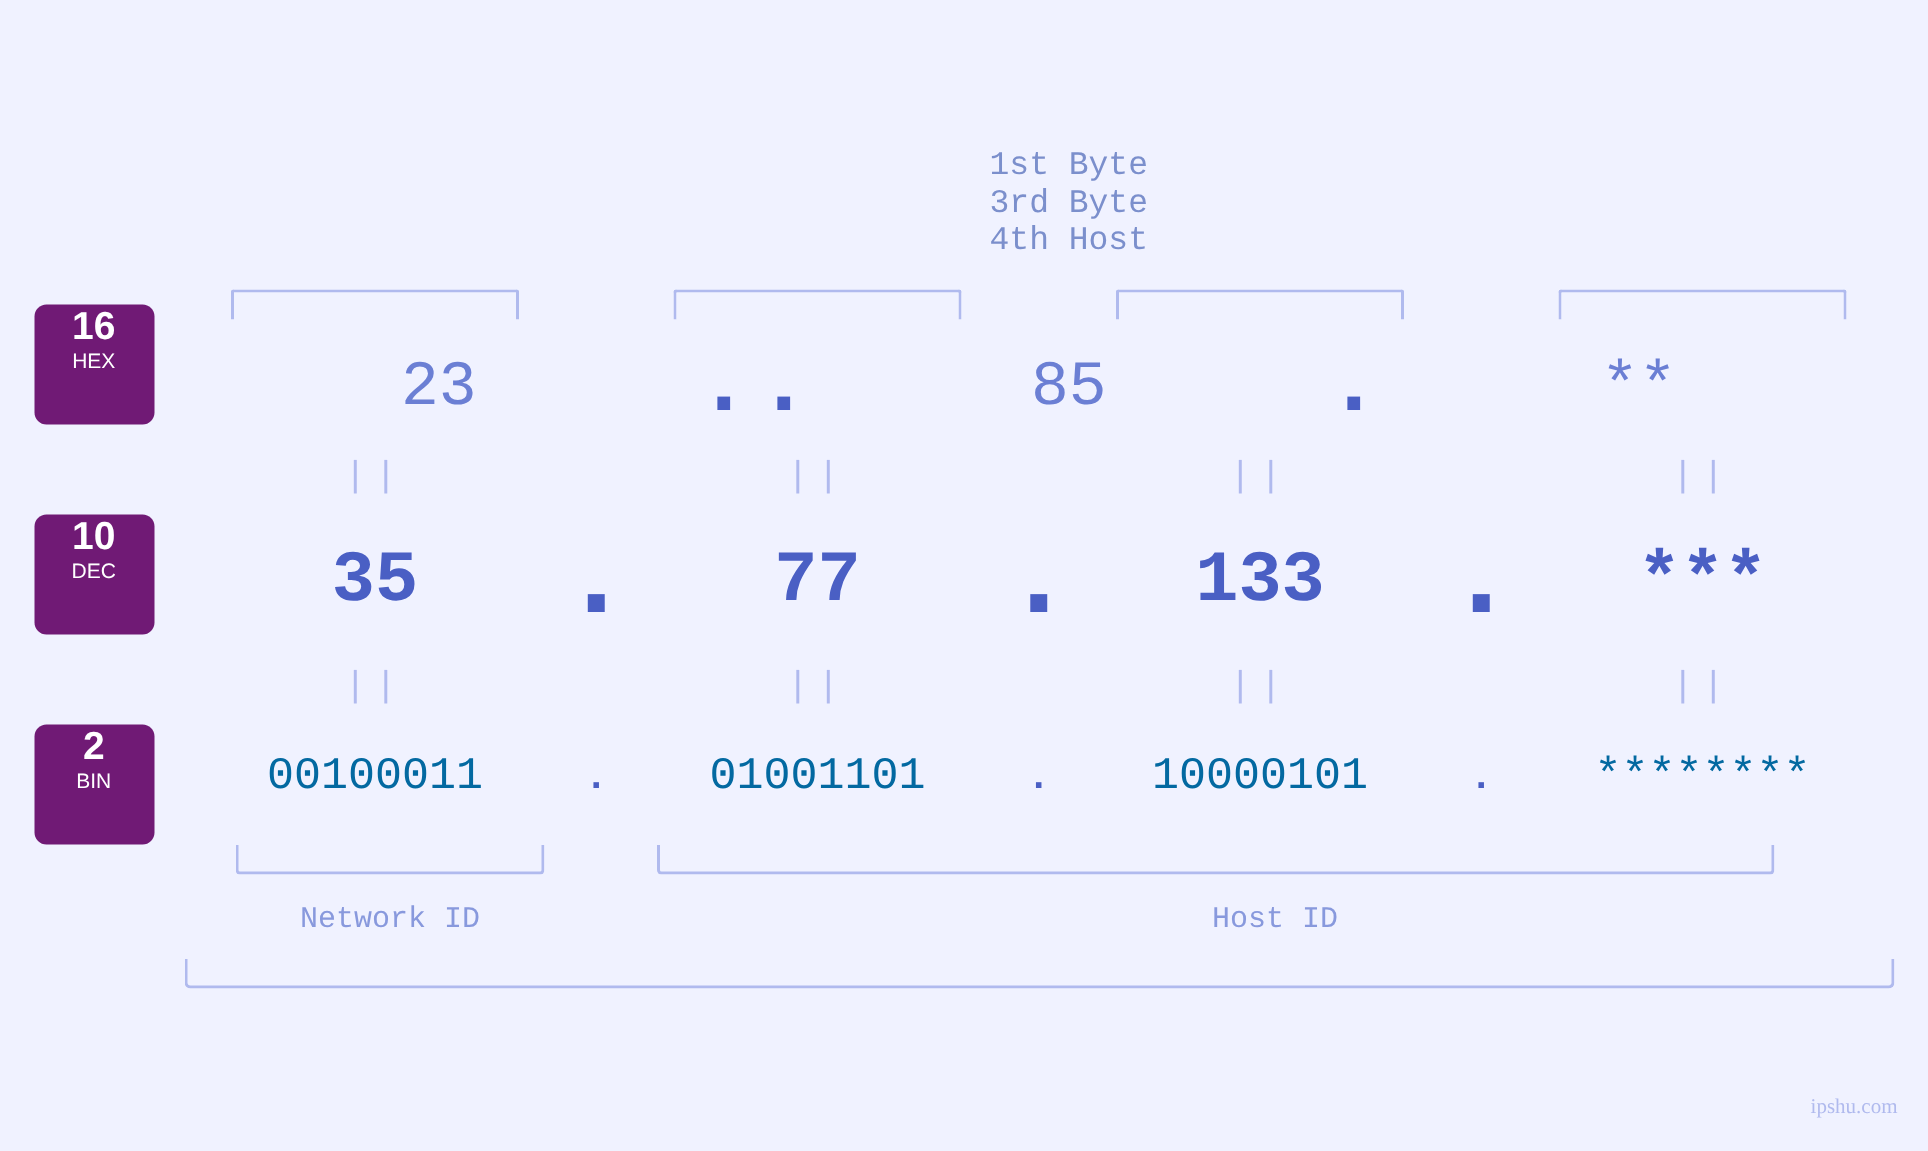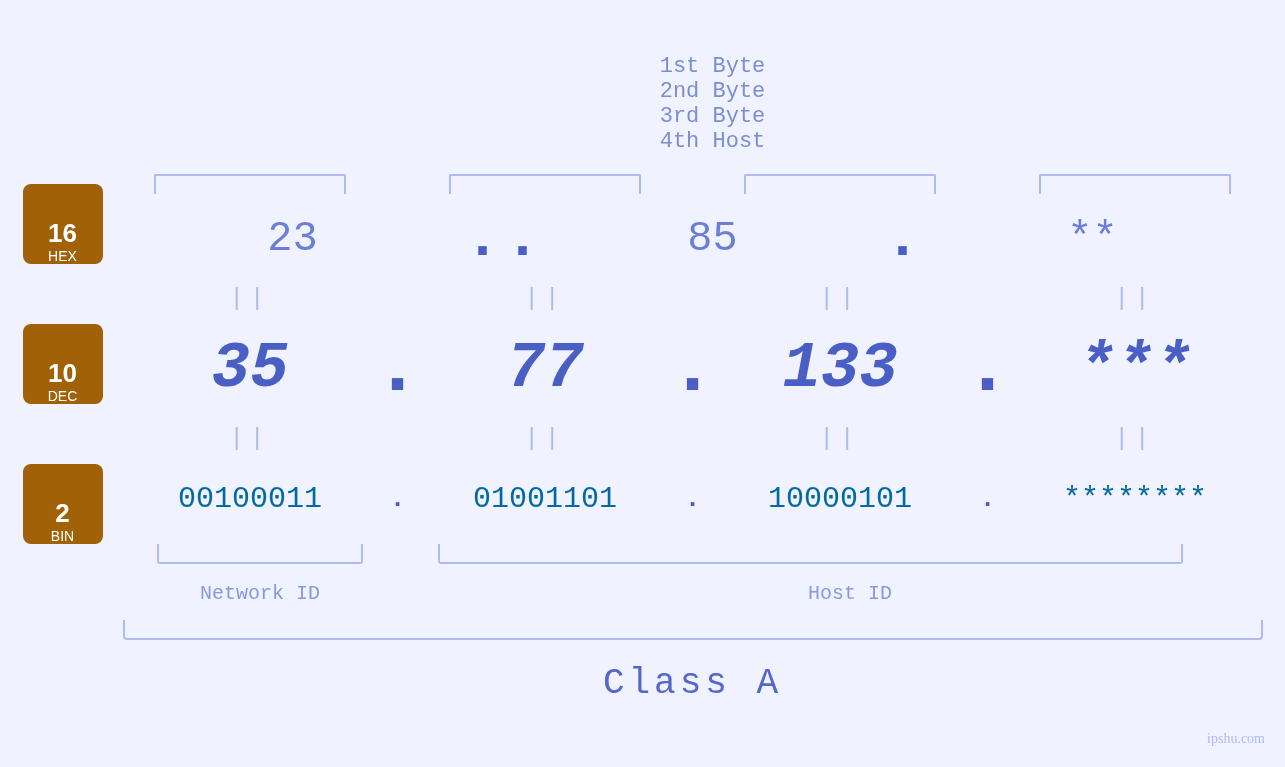--- a/index.html
+++ b/index.html
@@ -54,26 +54,26 @@
       flex-direction: column;
       align-items: flex-start;
       margin-right: 20px;
       margin-top: 20px;
       gap: 60px;
     }
 
     .badge {
       width: 80px;
       height: 80px;
-      background: #a16207;
+      background: #701a75;
       border-radius: 8px;
       display: flex;
       flex-direction: column;
       align-items: center;
-      justify-content: flex-end;
+      justify-content: flex-start;
     }
 
     .badge-num {
       color: white;
       font-size: 26px;
       font-weight: bold;
       font-family: Arial, sans-serif;
       line-height: 1.1;
     }
 
@@ -130,24 +130,23 @@
 
     .value-text {
       color: #6b7fd4;
       font-size: 42px;
       font-family: 'Courier New', Courier, monospace;
       font-weight: normal;
       text-align: left;
     }
 
     .value-text.large {
-      font-size: 64px;
+      font-size: 48px;
       font-weight: bold;
       color: #4a5fc4;
-      font-style: italic;
     }
 
     .value-text.binary {
       font-size: 30px;
       color: #0369a1;
     }
 
     .dot-cell {
       width: 40px;
       display: flex;
@@ -254,21 +253,20 @@
   </style>
 </head>
 <body>
 
 <div class="main-container">
 
   <div class="byte-headers">
     <div style="width:100px;flex-shrink:0;"></div>
     <div class="byte-header">1st Byte</div>
     <div style="width:40px;flex-shrink:0;"></div>
-    <div class="byte-header">2nd Byte</div>
     <div style="width:40px;flex-shrink:0;"></div>
     <div class="byte-header">3rd Byte</div>
     <div style="width:40px;flex-shrink:0;"></div>
     <div class="byte-header">4th Host</div>
   </div>
 
   <div class="content-area">
 
     <div class="badges-col">
       <div class="badge">
@@ -425,22 +423,19 @@
       <div class="id-labels-row">
         <div class="network-id-label">Network ID</div>
         <div style="width:40px;flex-shrink:0;"></div>
         <div class="host-id-label">Host ID</div>
       </div>
 
       <div class="overall-bracket-row">
         <div style="width:100%; height:20px; border:2px solid #b0baee; border-top:none; border-radius:0 0 4px 4px;"></div>
       </div>
 
-      <div class="class-row">
-        <span class="class-label">Class A</span>
-      </div>
 
     </div>
   </div>
 
   <div class="watermark">ipshu.com</div>
 
 </div>
 
 </body></html>

